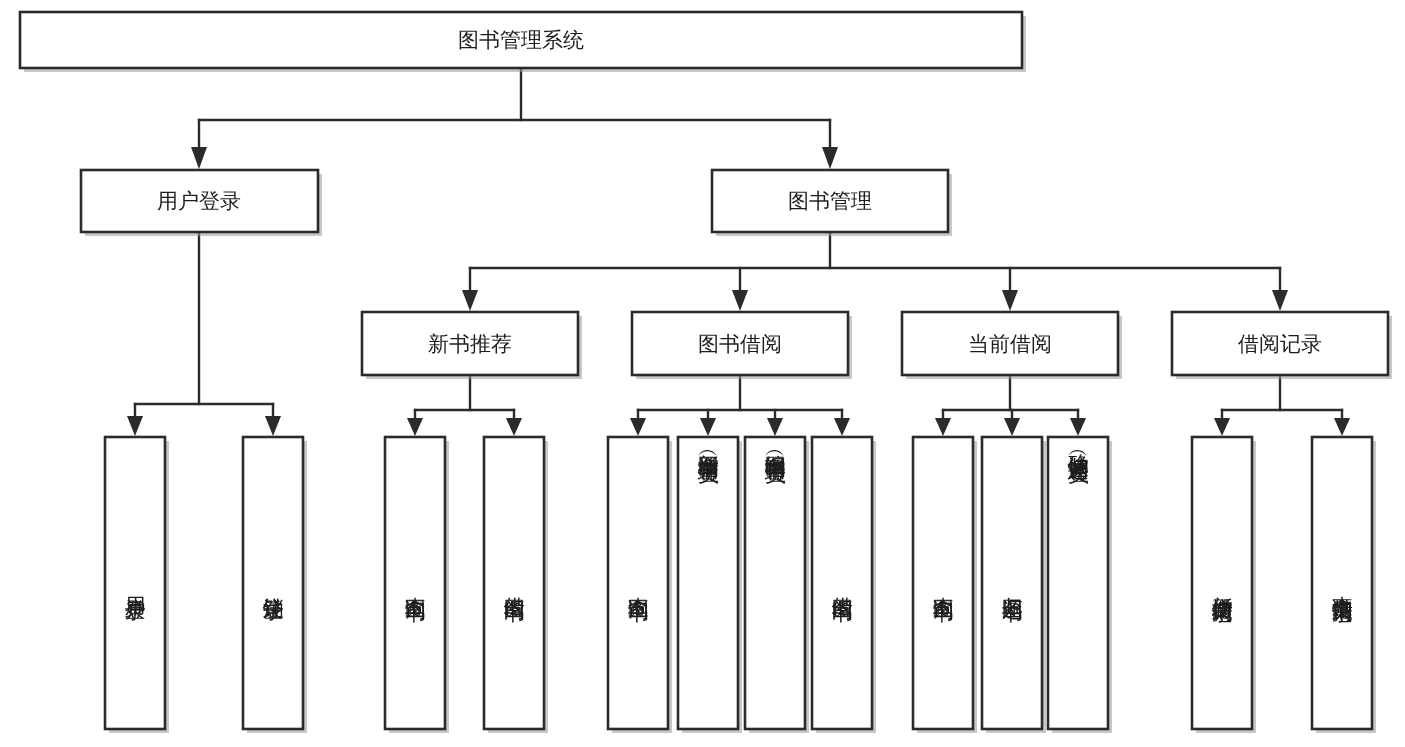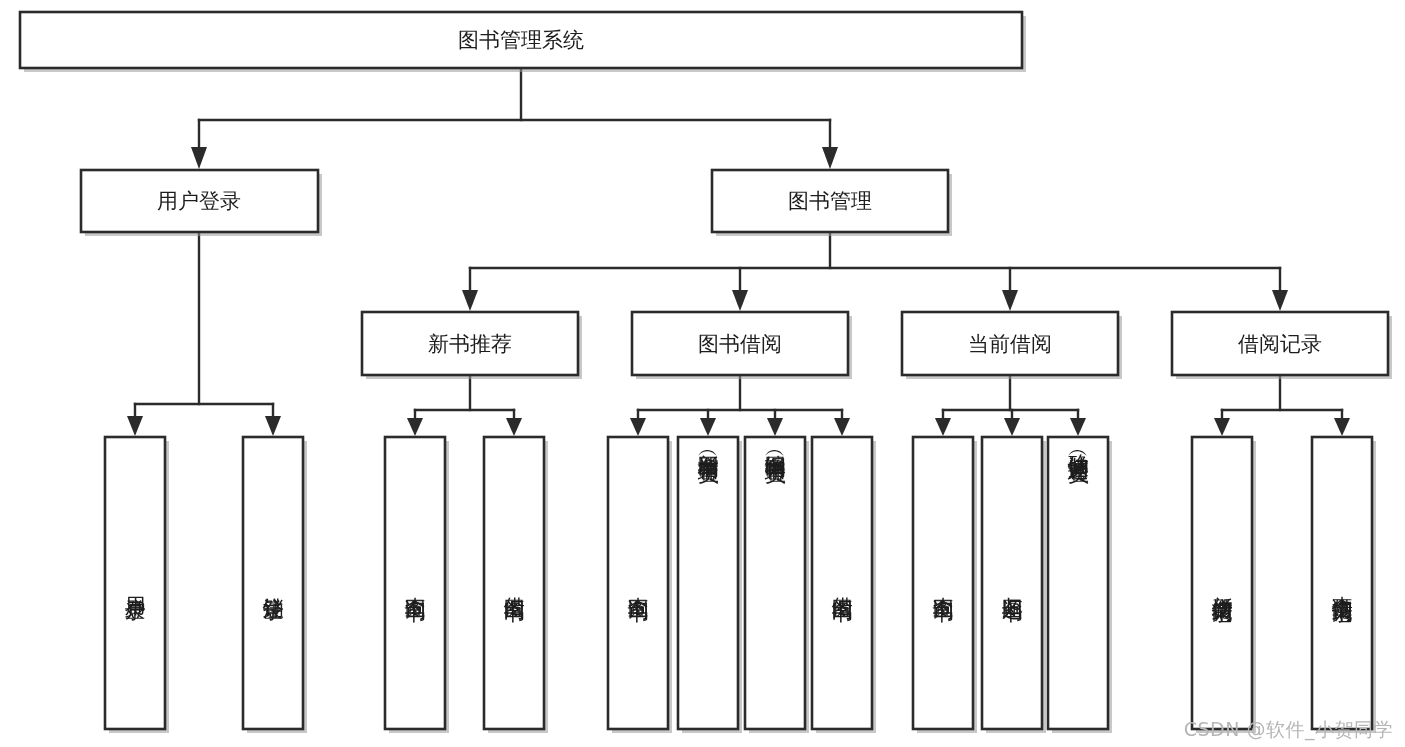--- a/index.html
+++ b/index.html
@@ -289,14 +289,13 @@
   <div class="vlabel-box" style="left:1048px; top:437px; width:60px; height:292px; align-items:flex-start;">
     <span class="vlabel-text">确认归还（管理员）</span>
   </div>
   <div class="vlabel-box" style="left:1192px; top:437px; width:60px; height:292px;">
     <span class="vlabel-text">新增借阅记录</span>
   </div>
   <div class="vlabel-box" style="left:1312px; top:437px; width:60px; height:292px;">
     <span class="vlabel-text">查询借阅记录</span>
   </div>
 
-  <div class="watermark">CSDN @软件_小贺同学</div>
 </div>
 
 </body></html>

